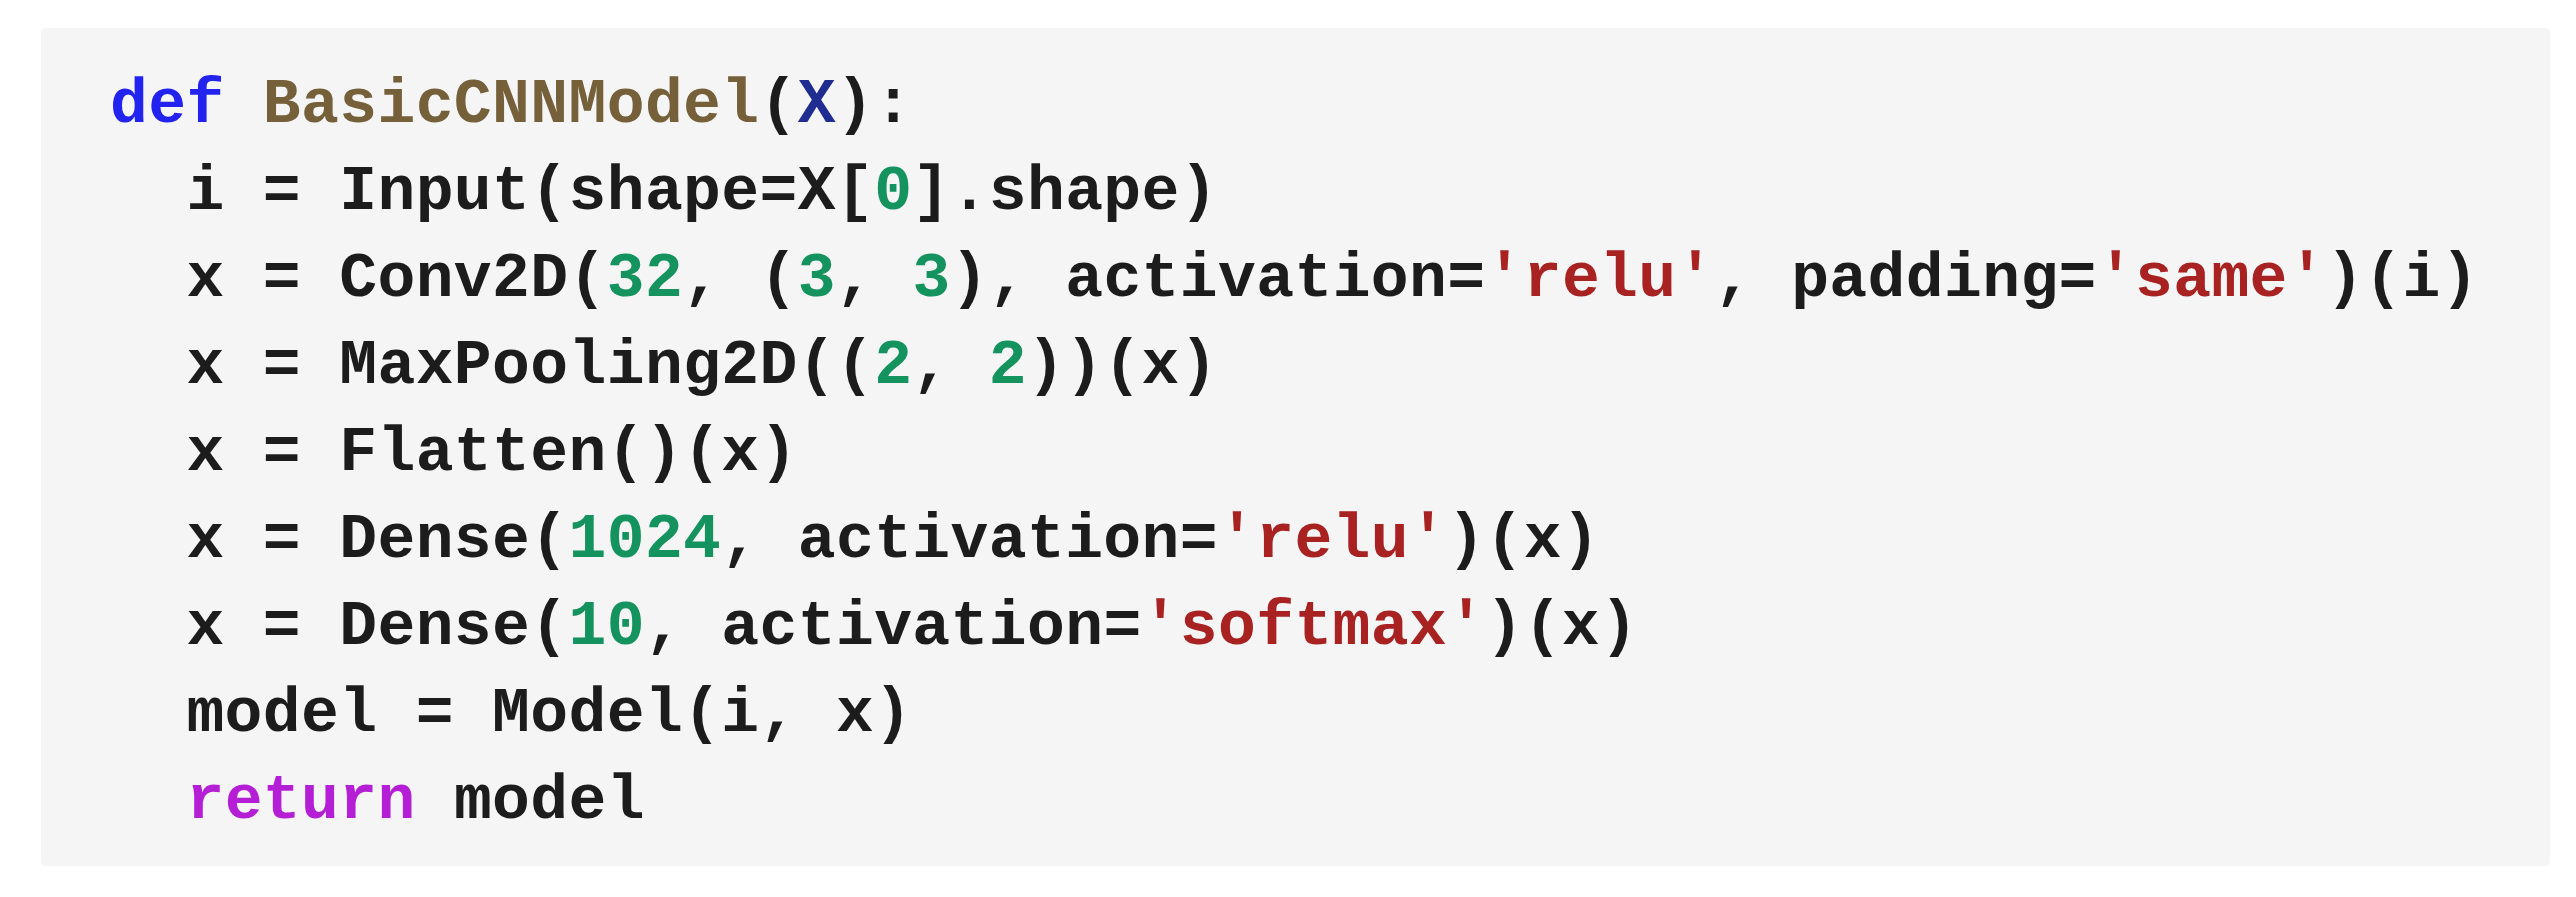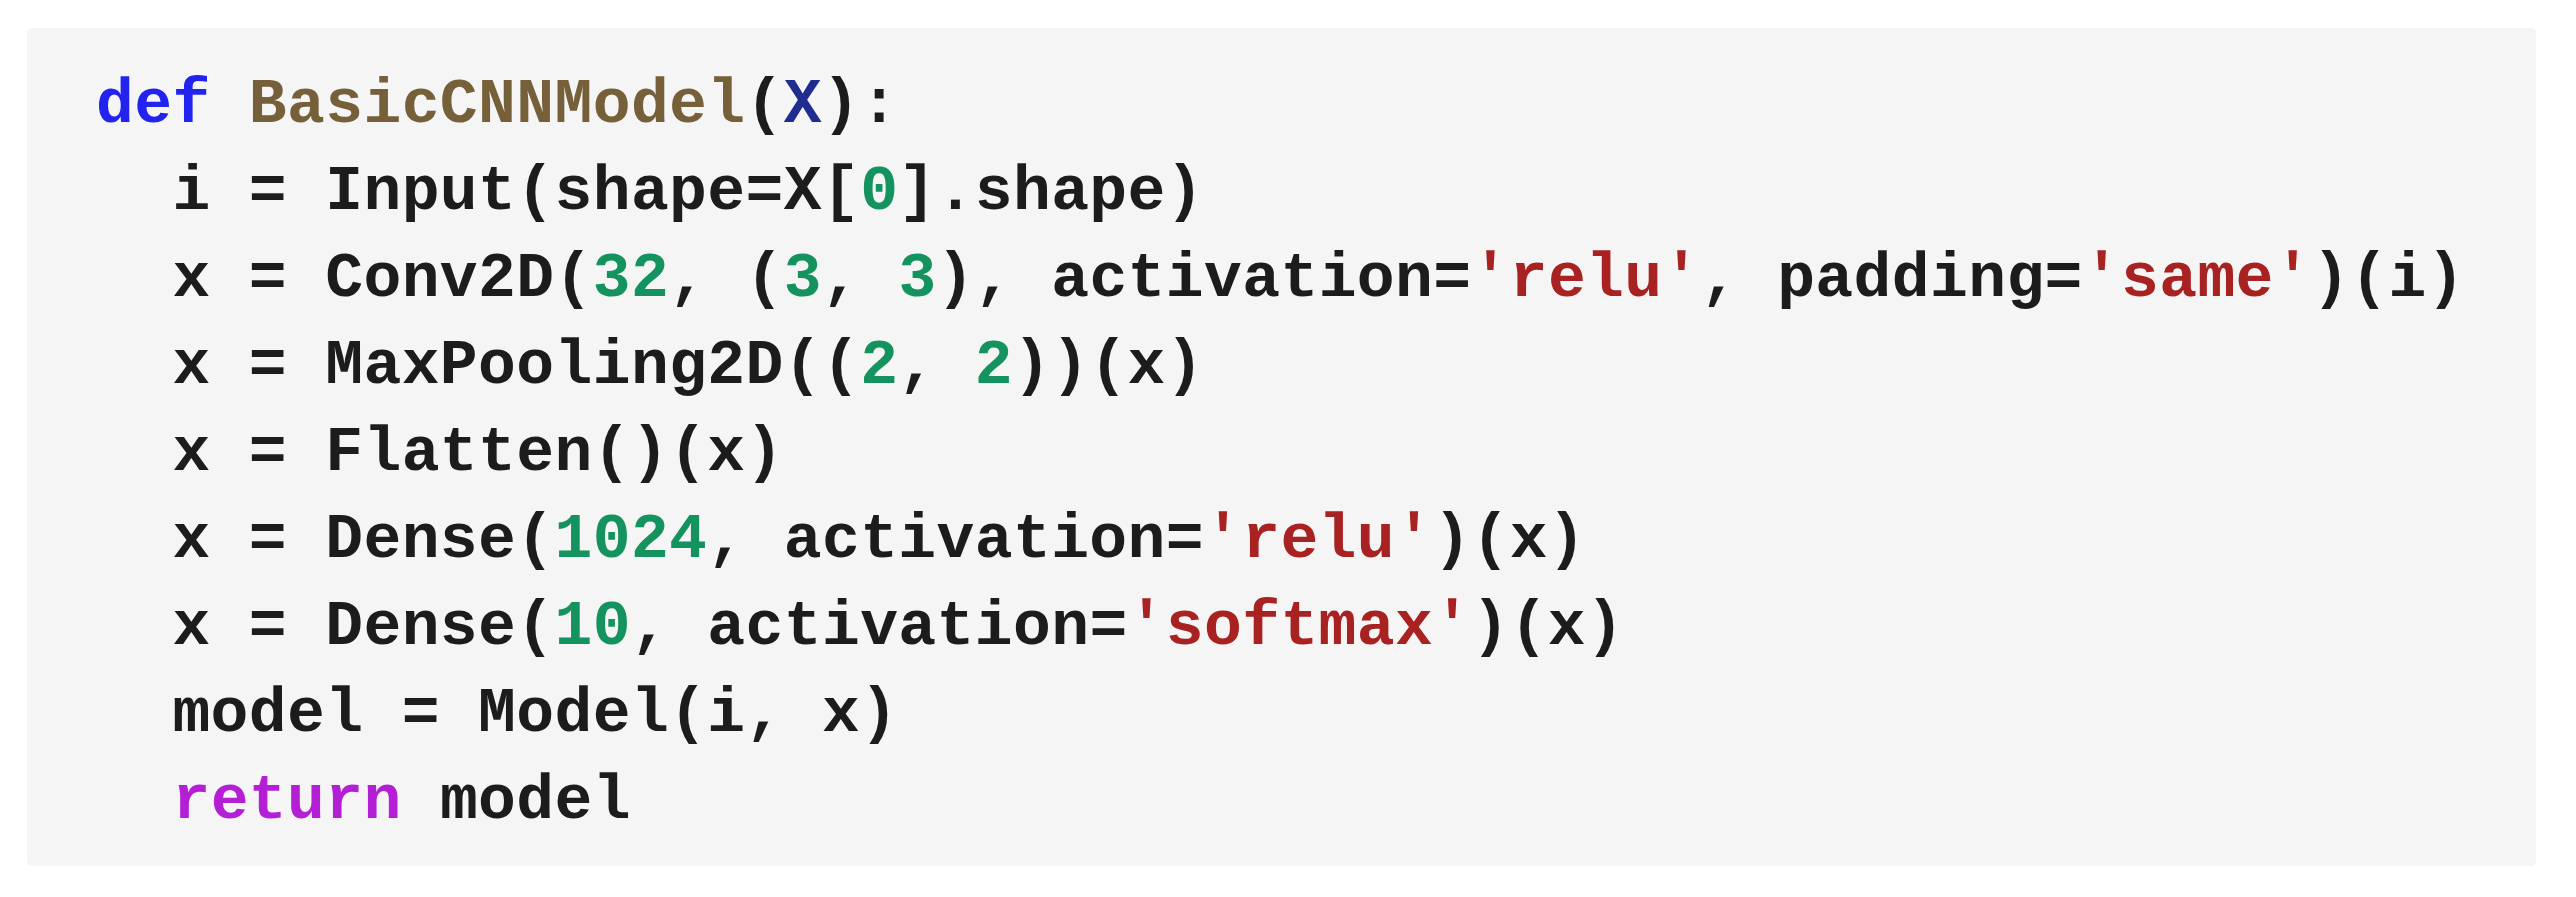--- a/index.html
+++ b/index.html
@@ -5,21 +5,21 @@
   html, body {
     margin: 0;
     padding: 0;
     background: #ffffff;
     width: 2576px;
     height: 897px;
     overflow: hidden;
   }
   .code-panel {
     position: absolute;
-    left: 27px;
+    left: 41px;
     top: 28px;
     width: 2509px;
     height: 838px;
     background: #f5f5f6;
     border-radius: 4.7px;
     box-sizing: border-box;
     padding: 34px 47px 0 69px;
   }
   .code-block {
     font-family: "Liberation Mono", "DejaVu Sans Mono", monospace;

